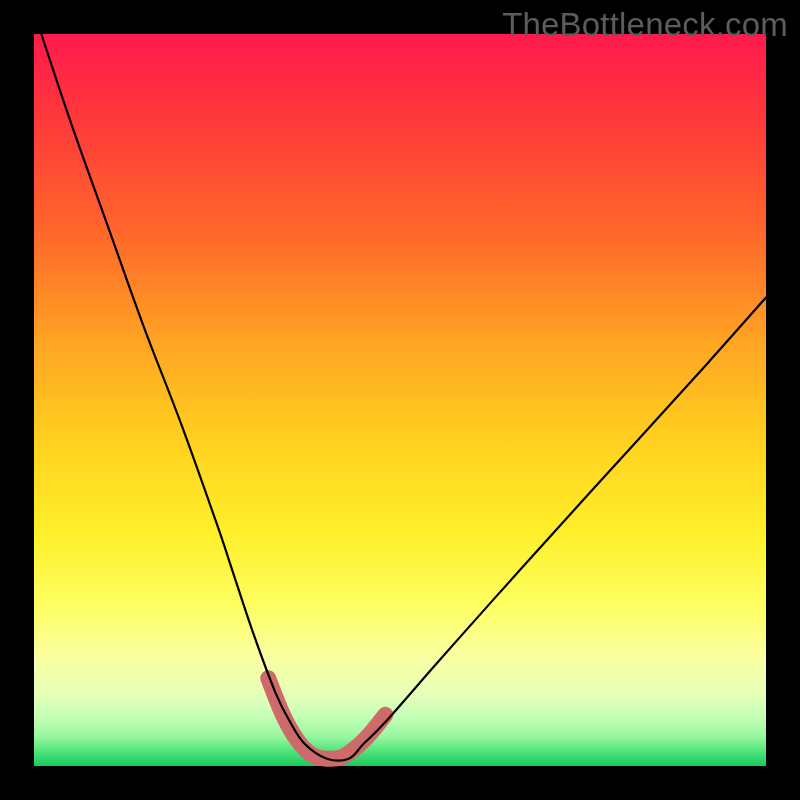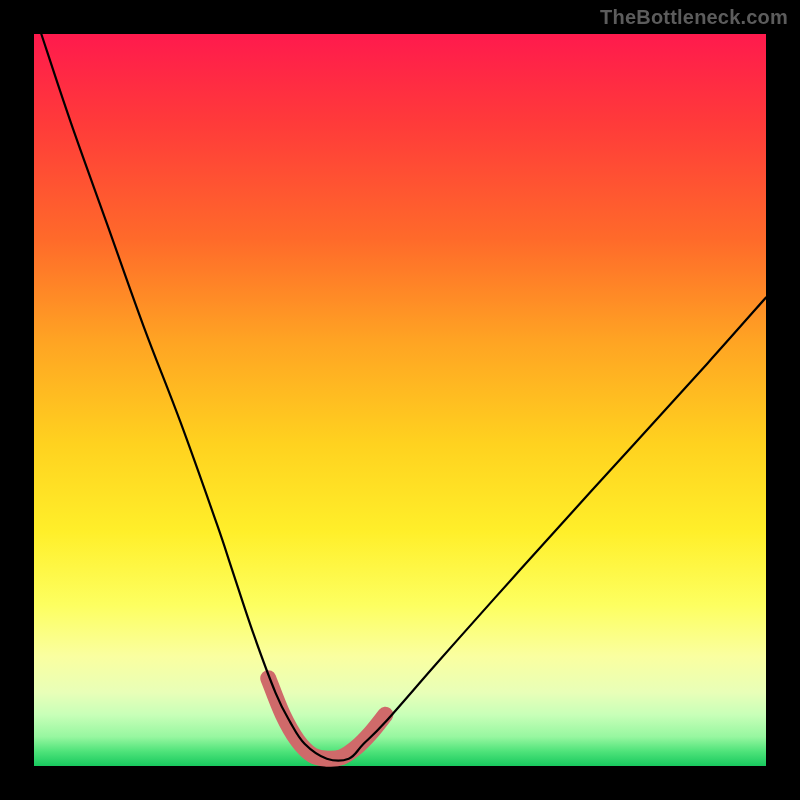--- a/index.html
+++ b/index.html
@@ -39,22 +39,22 @@
       #97f7a0 96%,
       #4fe37a 98%,
       #18c95e 100%
     );
   }
   .watermark {
     position: absolute;
     top: 6px;
     right: 12px;
     color: #5c5c5c;
-    font-size: 20px;
-    font-weight: 700;
+    font-size: 33px;
+    font-weight: 400;
     letter-spacing: 0.2px;
     user-select: none;
   }
   svg.curve {
     position: absolute;
     left: 0;
     top: 0;
   }
 </style>
 </head>

